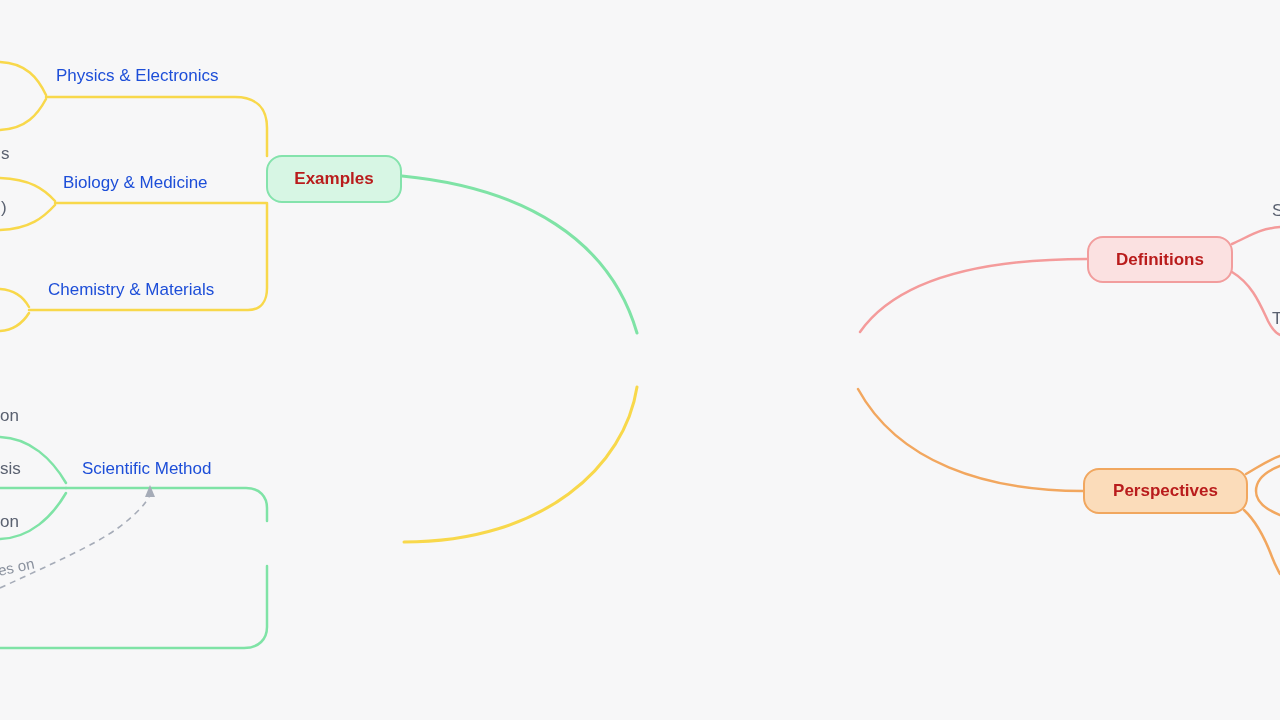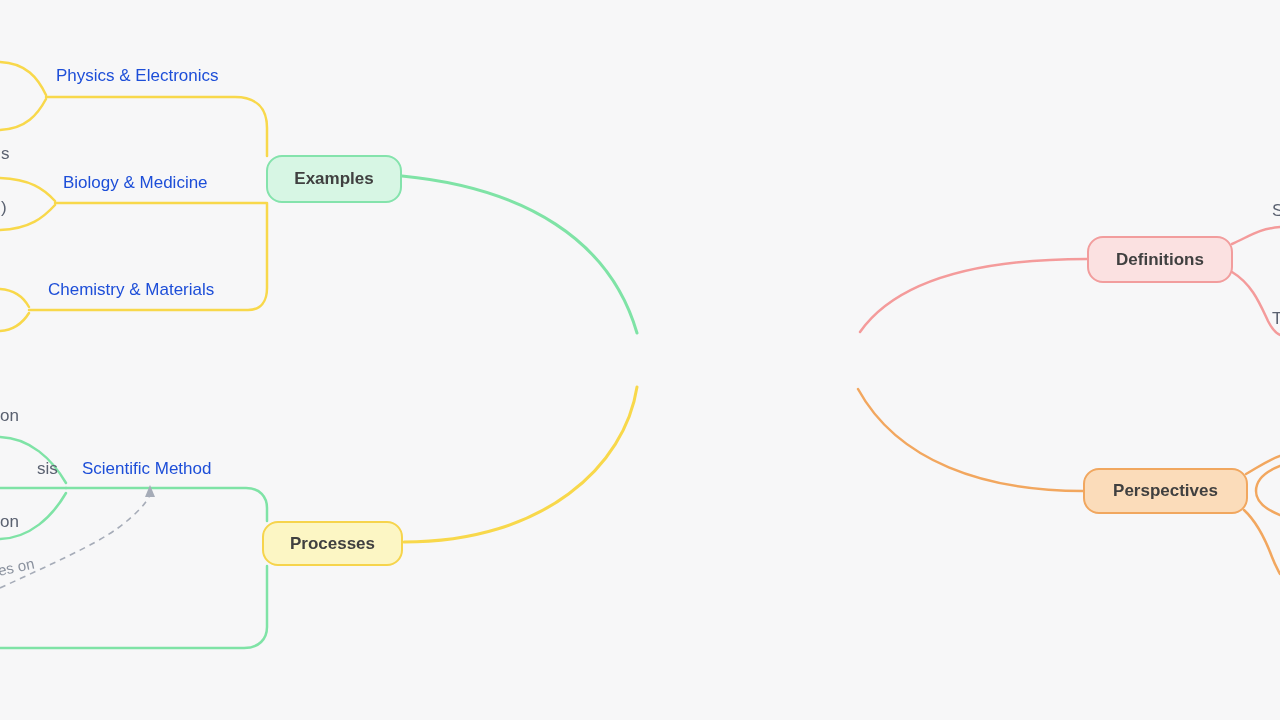--- a/index.html
+++ b/index.html
@@ -8,21 +8,21 @@
     background:#f7f7f8;
     font-family:"Liberation Sans", sans-serif;
     position:relative;
   }
   .stage{position:absolute;left:0;top:0;width:1280px;height:720px;}
   svg.edges{position:absolute;left:0;top:0;z-index:1;}
   .node{
     position:absolute;z-index:3;
     display:flex;align-items:center;justify-content:center;
     box-sizing:border-box;
-    font-weight:bold;font-size:17px;color:#404040;
+    font-weight:bold;font-size:17px;color:#b91c1c;
     border-radius:16px;border:2px solid transparent;
     cursor:pointer;
   }
   .node-root{
     background:#7c5ce8;color:#ffffff;
     font-size:22px;border-radius:14px;border:none;
   }
   .node-examples{background:#d7f6e4;border-color:#84e3ac;}
   .node-processes{background:#fcf6c4;border-color:#f6d44c;}
   .node-definitions{background:#fbe1e1;border-color:#f29d9d;}
@@ -88,39 +88,36 @@
 
     <path d="M 0,588 C 45,567 95,545 118,528 C 138,513 146,503 150,495" stroke="#a6acb8" stroke-width="1.6" fill="none" stroke-dasharray="6 5"></path>
     <polygon points="150,485 145,497 155,497" fill="#a6acb8"></polygon>
   </svg>
 
 
   <div class="node node-examples" style="left:266px;top:155px;width:136px;height:48px;">
     <span>Examples</span>
   </div>
 
-  <div class="node node-processes" style="left:262px;top:521px;width:141px;height:45px;">
-    <span>Processes</span>
-  </div>
 
   <div class="node node-definitions" style="left:1087px;top:236px;width:146px;height:47px;">
     <span>Definitions</span>
   </div>
 
   <div class="node node-perspectives" style="left:1083px;top:468px;width:165px;height:46px;">
     <span>Perspectives</span>
   </div>
 
   <div class="topic" style="left:56px;top:66px;">Physics &amp; Electronics</div>
   <div class="topic" style="left:63px;top:173px;">Biology &amp; Medicine</div>
   <div class="topic" style="left:48px;top:280px;">Chemistry &amp; Materials</div>
   <div class="topic" style="left:82px;top:459px;">Scientific Method</div>
 
   <div class="fragment" style="left:1px;top:144px;">s</div>
   <div class="fragment" style="left:1px;top:198px;">)</div>
   <div class="fragment" style="left:0px;top:406px;">on</div>
-  <div class="fragment" style="left:0px;top:459px;margin-left:37px;">sis</div>
+  <div class="fragment" style="left:0px;top:459px;">sis</div>
   <div class="fragment" style="left:0px;top:512px;">on</div>
   <div class="link-label" style="left:-2px;top:562px;">es on</div>
   <div class="fragment" style="left:1272px;top:201px;">S</div>
   <div class="fragment" style="left:1272px;top:309px;">T</div>
 
 </div>
 
 </body></html>

